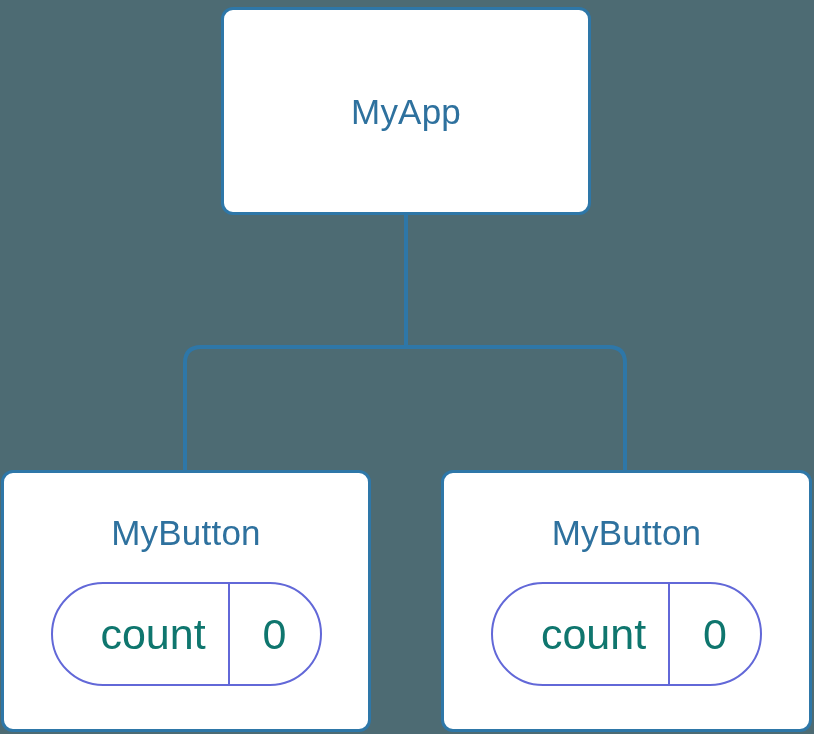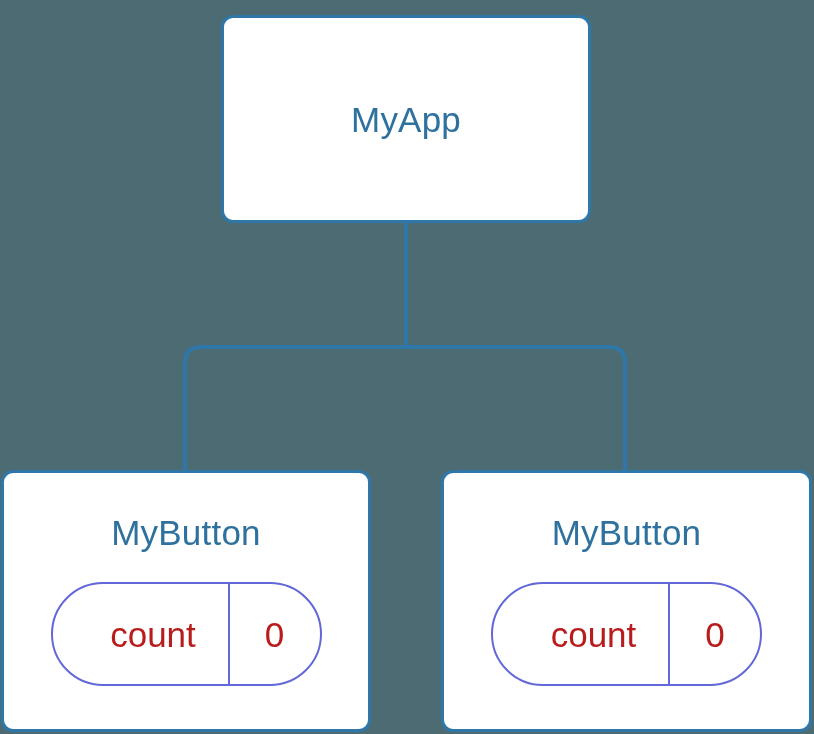--- a/index.html
+++ b/index.html
@@ -36,21 +36,21 @@
     background: #ffffff;
     border: 3px solid #2e77a8;
     border-radius: 12px;
     display: flex;
     flex-direction: column;
     align-items: center;
     z-index: 2;
   }
   .node-root {
     left: 221px;
-    top: 15px;
+    top: 7px;
     width: 370px;
     height: 208px;
     justify-content: center;
   }
   .node-child-left {
     left: 1px;
     top: 470px;
     width: 370px;
     height: 262px;
     justify-content: flex-start;
@@ -84,22 +84,22 @@
     border-radius: 52px;
     display: flex;
     align-items: stretch;
     background: #ffffff;
   }
   .pill-key,
   .pill-val {
     display: flex;
     align-items: center;
     justify-content: center;
-    color: #b91c1c;
-    font-size: 35px;
+    color: #0f766e;
+    font-size: 43px;
     line-height: 1;
     white-space: nowrap;
     box-sizing: border-box;
   }
   .pill-key {
     width: 175px;
     padding-left: 26px;
   }
   .pill-val {
     width: 92px;

